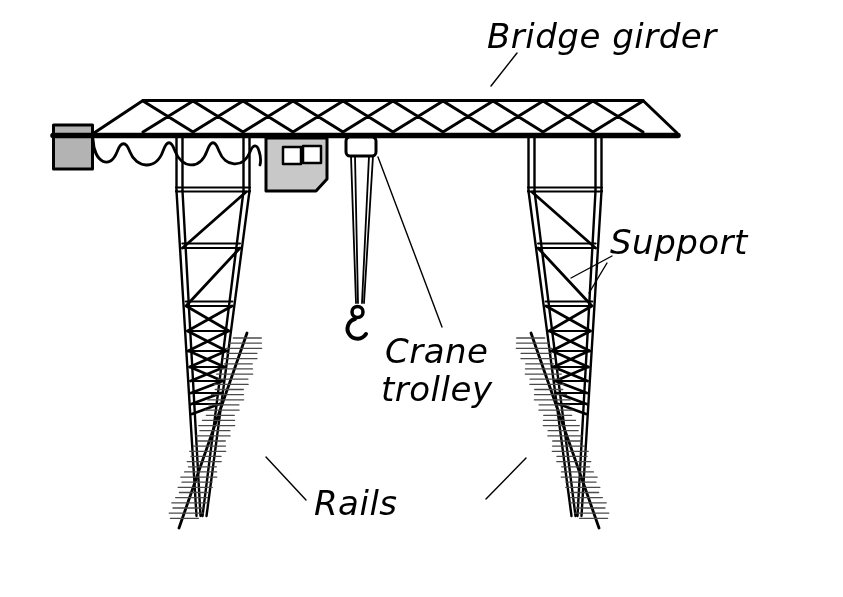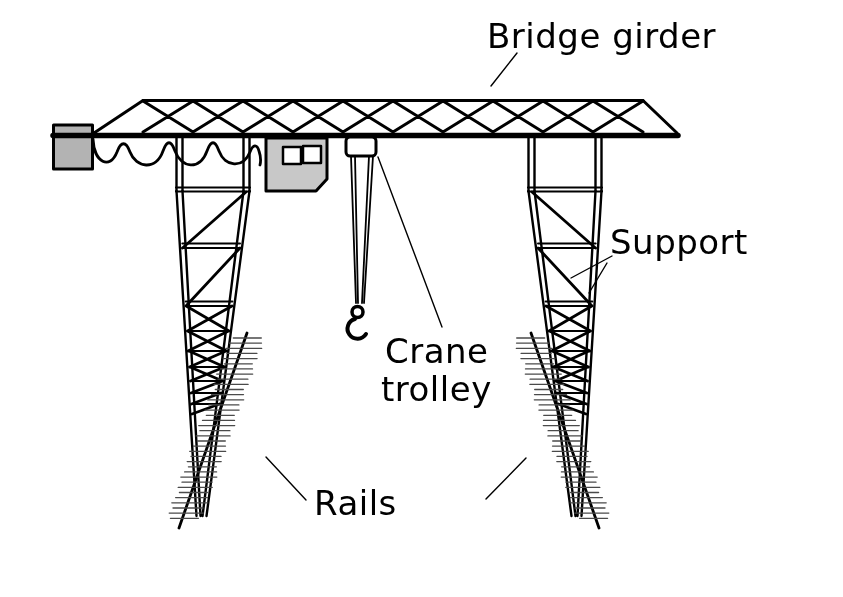--- a/index.html
+++ b/index.html
@@ -1,17 +1,17 @@
 <!DOCTYPE html>
 <html><head>
 <meta charset="utf-8">
 <style>
   html,body{margin:0;padding:0;background:#ffffff;}
   .stage{position:relative;width:843px;height:597px;background:#ffffff;overflow:hidden;
-         font-family:"DejaVu Sans", sans-serif;}
+         font-family:"DejaVu Sans", sans-serif;font-style:italic;}
   svg{display:block;}
   text{font-family:"DejaVu Sans", sans-serif;font-size:34px;fill:#000;letter-spacing:0.5px;}
 </style>
 </head>
 <body>
 
 <div class="stage">
 <svg viewBox="0 0 843 597" width="843" height="597">
 
   <g stroke="#000" fill="none" stroke-width="2.5" stroke-linecap="round" stroke-linejoin="round">

